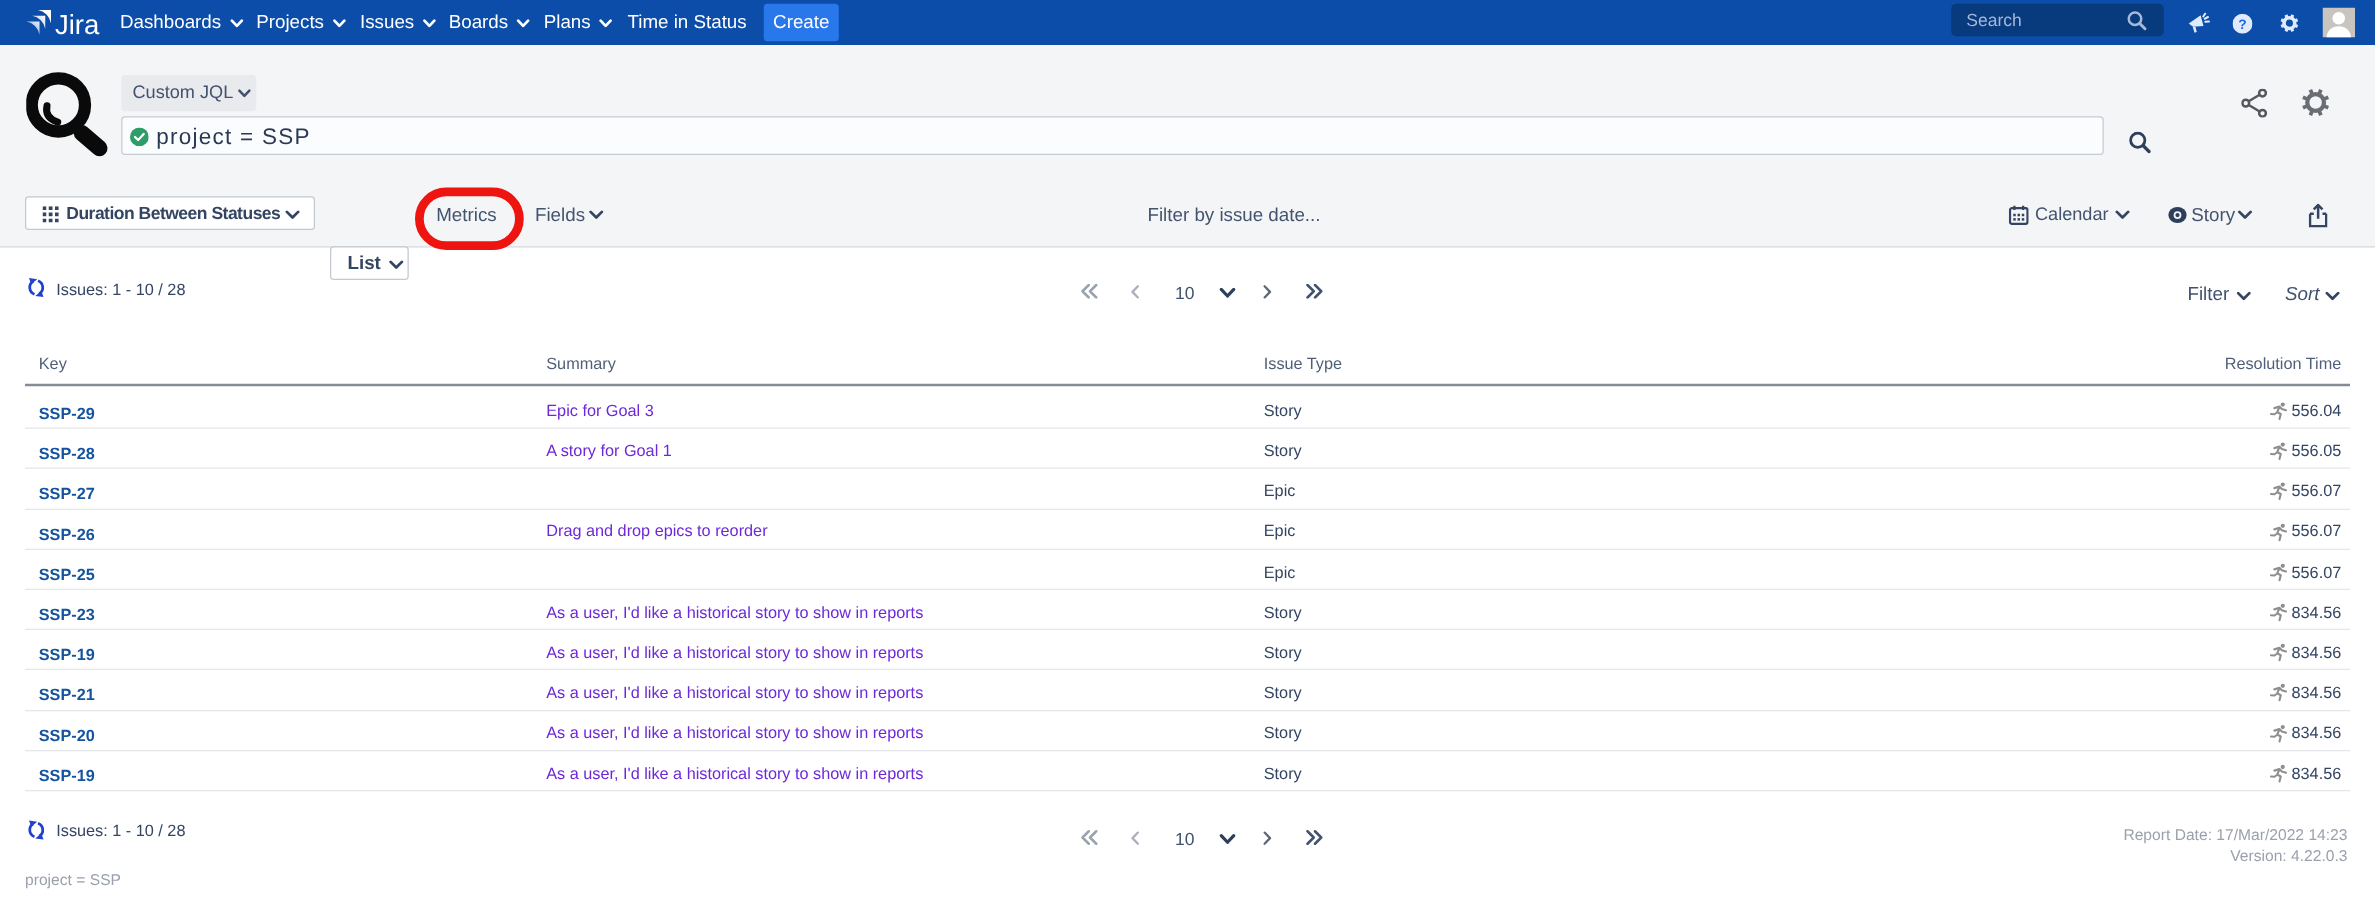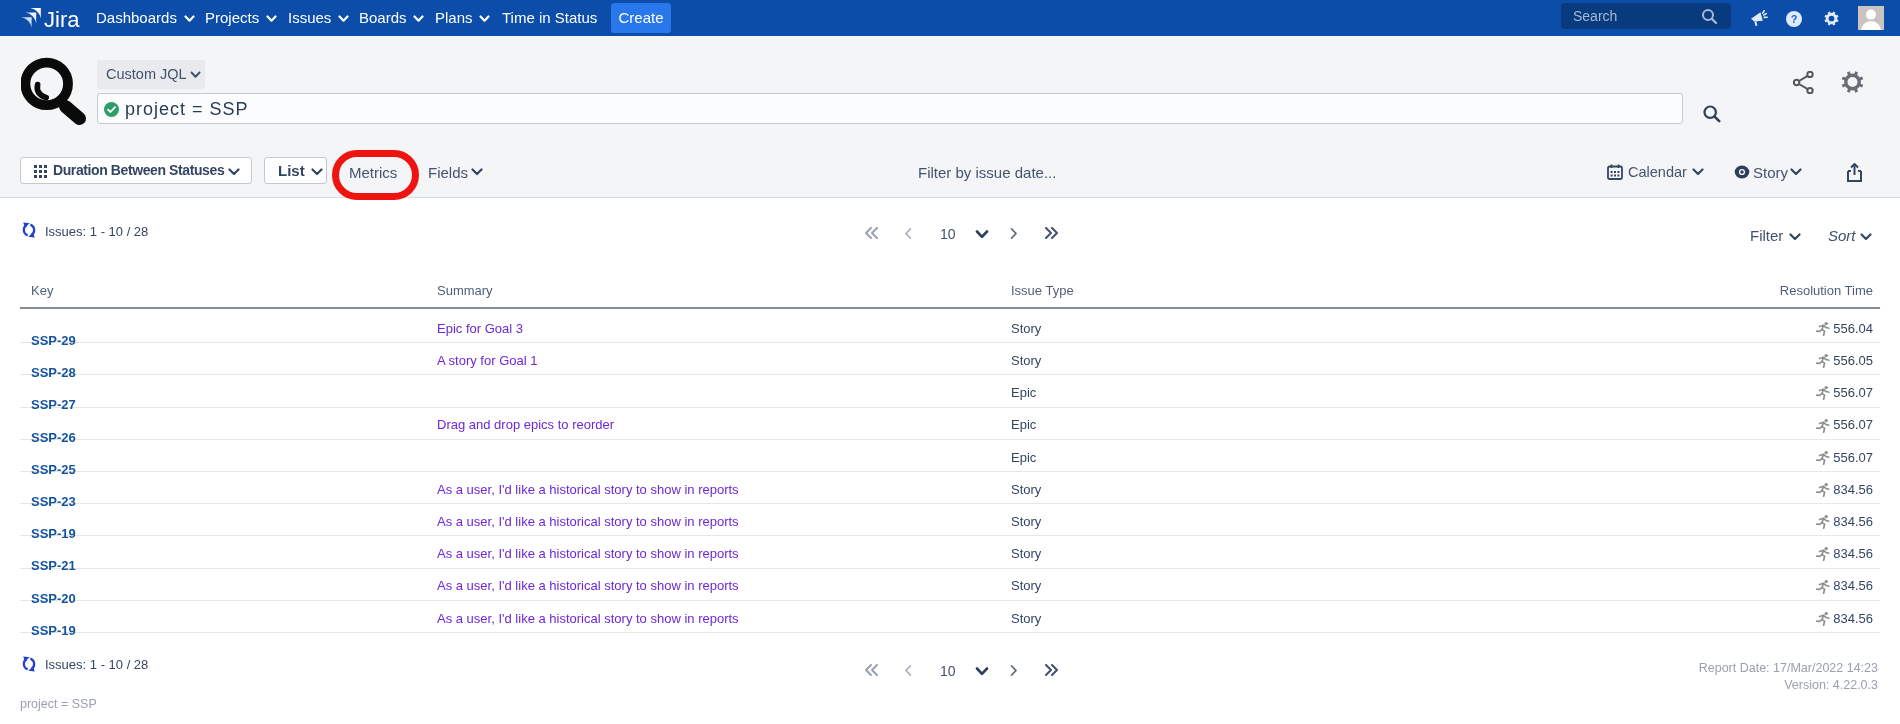--- a/index.html
+++ b/index.html
@@ -23,21 +23,21 @@
 
 
 .toolbtn { position:absolute; top:121px; height:27px; background:#fff; border:1px solid #C3C8D1; border-radius:3px; color:#344563; font-weight:bold; font-size:14px; letter-spacing:-0.4px; line-height:25px; white-space:nowrap; }
 .tooltext { position:absolute; top:123px; height:27px; line-height:27px; color:#44546F; font-size:15px; white-space:nowrap; }
 
 
 .smalltext { font-size:13px; color:#344563; }
 #table { position:absolute; left:20px; top:283px; width:1860px; }
 .th { position:absolute; top:0; font-size:13px; color:#505F79; }
 .row { position:absolute; left:0; width:1860px; height:32.2px; border-bottom:1px solid #E4E6EA; }
-.key { position:absolute; left:11px; top:14px; line-height:32px; font-size:13px; font-weight:bold; color:#14549F; }
+.key { position:absolute; left:11px; top:4px; line-height:32px; font-size:13px; font-weight:bold; color:#14549F; }
 .sum { position:absolute; left:417px; top:1.8px; line-height:32px; font-size:13px; color:#6d28d9; }
 .ityp { position:absolute; left:991px; top:1.8px; line-height:32px; font-size:13px; color:#344563; }
 .rt { position:absolute; right:7px; top:1.8px; line-height:32px; font-size:13px; color:#344563; }
 .runner { position:absolute; right:49px; top:10px; }
 
 .graytext { color:#9AA1AC; font-size:12.5px; }
 </style>
 </head>
 <body>
 <div id="page">
@@ -184,21 +184,21 @@
           <rect x="0" y="10" width="3" height="3"></rect>
             <rect x="5" y="10" width="3" height="3"></rect>
             <rect x="10" y="10" width="3" height="3"></rect>
         </g>
       </svg>
       <span style="margin-left:32px;">Duration Between Statuses</span>
       <svg class="abs" style="left:207px;top:10px;" width="12" height="8" viewBox="0 0 12 8">
           <path d="M1.5 1.5 L6 6 L10.5 1.5" stroke="#344563" stroke-width="2.2" fill="none" stroke-linecap="round" stroke-linejoin="round"></path>
         </svg>
     </div>
-    <div class="toolbtn" style="left:264px; width:63px;">
+    <div class="toolbtn" style="left:264px; width:63px;margin-top:40px;">
       <span style="margin-left:13px; font-size:15px; letter-spacing:0;">List</span>
       <svg class="abs" style="left:46px;top:10px;" width="12" height="8" viewBox="0 0 12 8">
           <path d="M1.5 1.5 L6 6 L10.5 1.5" stroke="#344563" stroke-width="2.2" fill="none" stroke-linecap="round" stroke-linejoin="round"></path>
         </svg>
     </div>
     <div class="tooltext" style="left:349px;">Metrics</div>
     <div class="tooltext" style="left:428px;">Fields</div>
     <svg class="abs" style="left:471px;top:132px;" width="12" height="8" viewBox="0 0 12 8">
         <path d="M1.5 1.5 L6 6 L10.5 1.5" stroke="#344563" stroke-width="2.2" fill="none" stroke-linecap="round" stroke-linejoin="round"></path>
       </svg>

